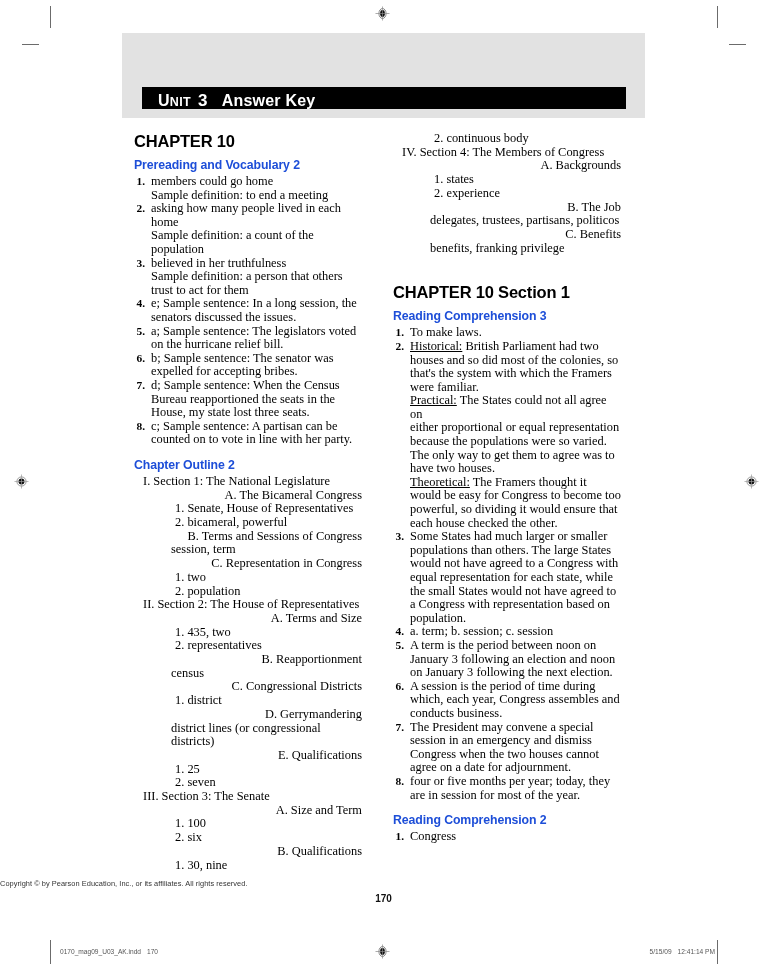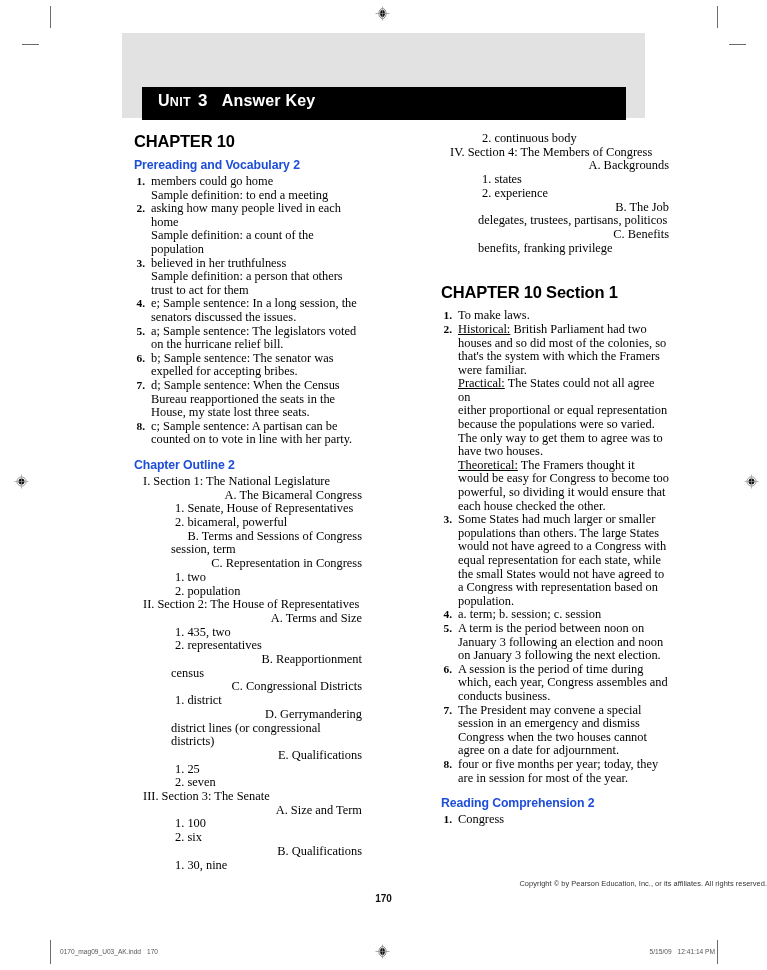--- a/index.html
+++ b/index.html
@@ -27,41 +27,41 @@
   .reg-left{left:14px;top:474px;}
   .reg-right{left:744px;top:474px;}
   .reg-bottom{left:375px;top:944px;}
 
   
   .gray-band{
     position:absolute;left:122px;top:33px;width:523px;height:85px;
     background:#e2e2e2;
   }
   .black-bar{
-    position:absolute;left:142px;top:87px;width:484px;height:33px;
+    position:absolute;left:142px;top:87px;width:484px;height:22px;
     background:#000000;
   }
   .black-bar .bar-text{
     position:absolute;left:16px;top:4px;
     color:#ffffff;
     font-family:"Liberation Sans",sans-serif;
     font-weight:bold;
     font-size:16px;
     letter-spacing:.2px;
     white-space:nowrap;
   }
   .bar-text .sc-first{font-size:16px;}
   .bar-text .sc-rest{font-size:12.5px;letter-spacing:.4px;}
   .bar-text .unit-num{font-size:17px;}
   .bar-text .gap{display:inline-block;width:7px;}
 
   
   .col{position:absolute;top:132px;width:228px;}
   .col-left{left:134px;}
-  .col-right{left:393px;margin-left:48px;}
+  .col-right{left:393px;}
 
   h2.chapter{
     font-family:"Liberation Sans",sans-serif;
     font-weight:bold;
     font-size:16.5px;
     margin:0 0 7px 0;
     letter-spacing:-.2px;
     color:#000;
   }
   h3.subhead{
@@ -101,21 +101,21 @@
   
   .outline{font-size:12.4px;line-height:13.7px;}
   .outline .lvl1{padding-left:11px;text-indent:-11px;margin-left:9px;}
   .outline .lvl2{padding-left:13px;text-indent:-13px;margin-left:24px;text-align:right;}
   .outline .lvl3{padding-left:11px;text-indent:-11px;margin-left:41px;}
   .outline .lvl2p{margin-left:37px;}
 
   
   .copyright{
     position:absolute;left:0;top:879px;width:767px;
-    text-align:right;
+    text-align:left;
     font-family:"Liberation Sans",sans-serif;
     font-size:7.4px;
     color:#333;
     letter-spacing:.05px;
   }
   .folio{
     position:absolute;left:0;top:893px;width:767px;
     text-align:center;
     font-family:"Liberation Sans",sans-serif;
     font-weight:bold;
@@ -289,20 +289,21 @@
           <div class="lvl2">C. Benefits</div>
           <div class="lvl2p">benefits, franking privilege</div>
         </div>
     </div>
 
     <div class="spacer-lg"></div>
 
     <h2 class="chapter">CHAPTER 10  Section 1</h2>
 
     <div class="block">
+      <h3 class="subhead">Reading Comprehension  3</h3>
       <ol class="answers">
           <li>
             <span class="num">1.</span>
             <span class="ln">To make laws.</span>
           </li>
           <li>
             <span class="num">2.</span>
             <span class="ln"><span class="u">Historical:</span> British Parliament had two</span>
             <span class="ln">houses and so did most of the colonies, so</span>
             <span class="ln">that's the system with which the Framers</span>

